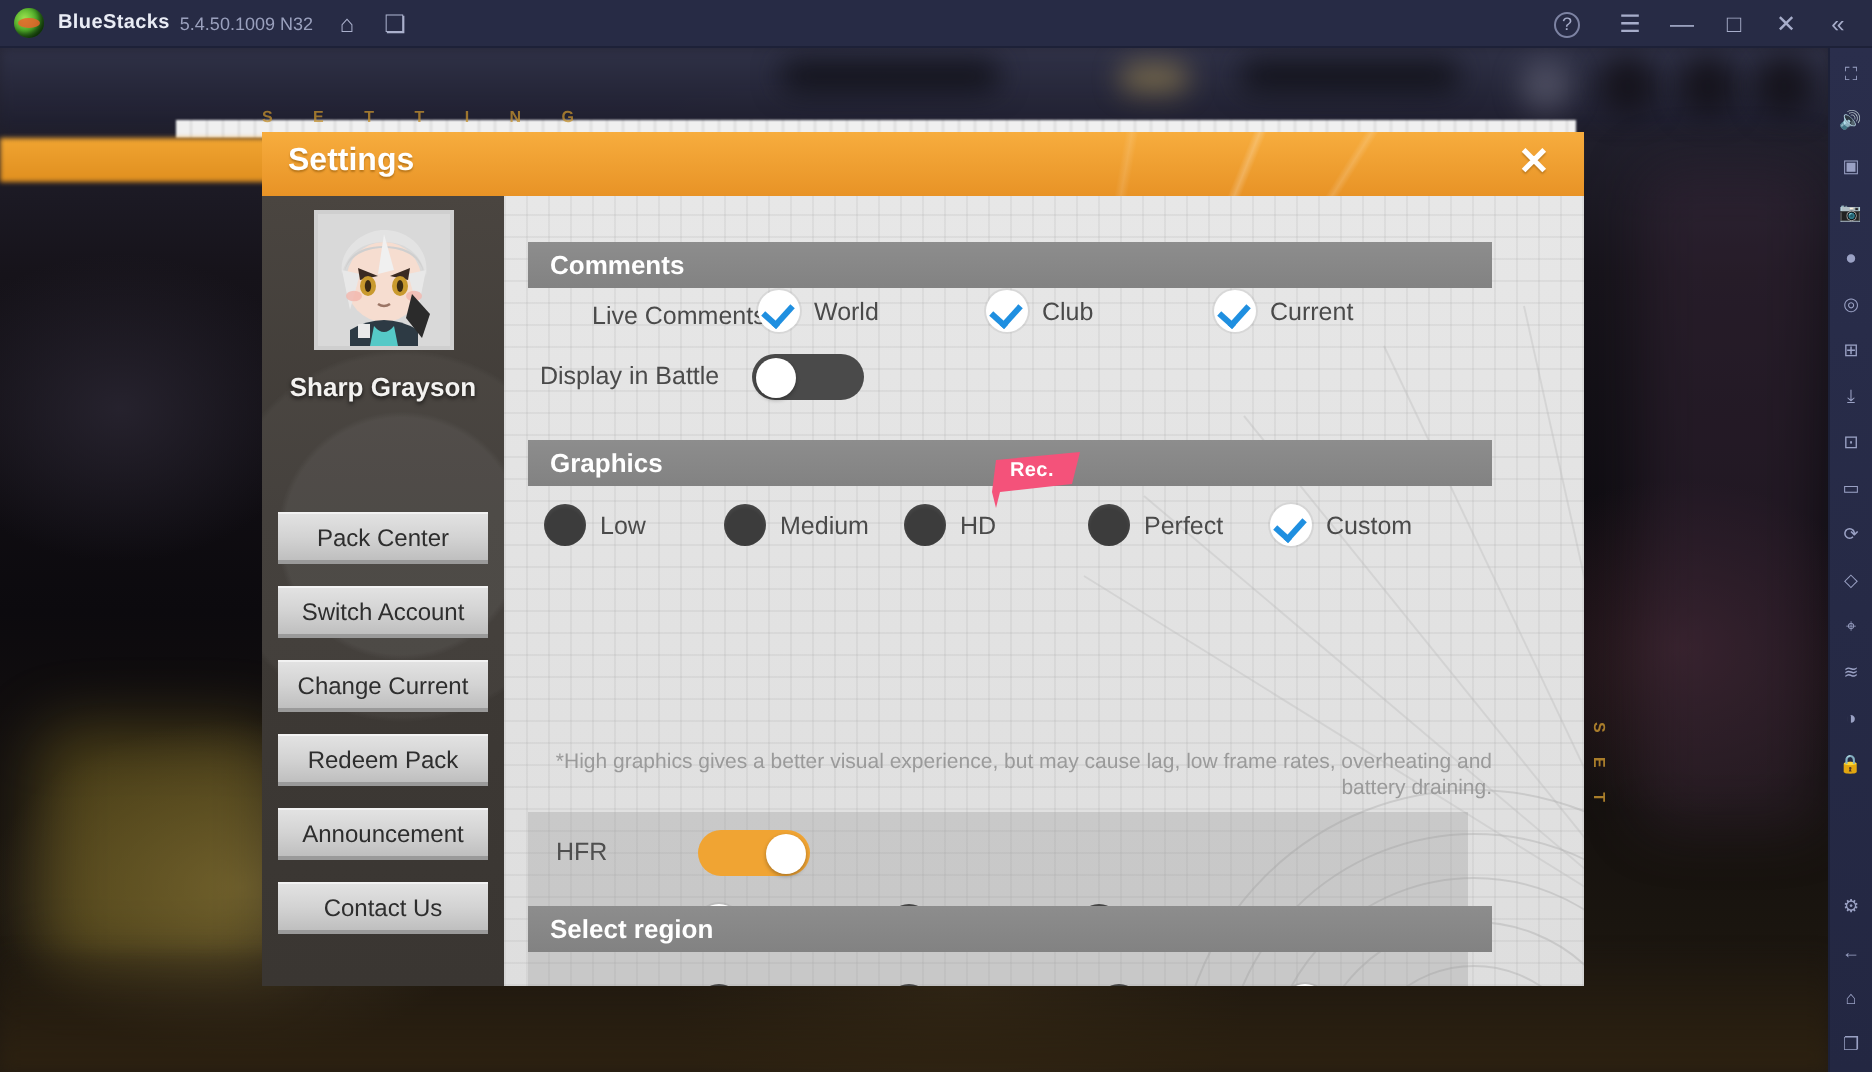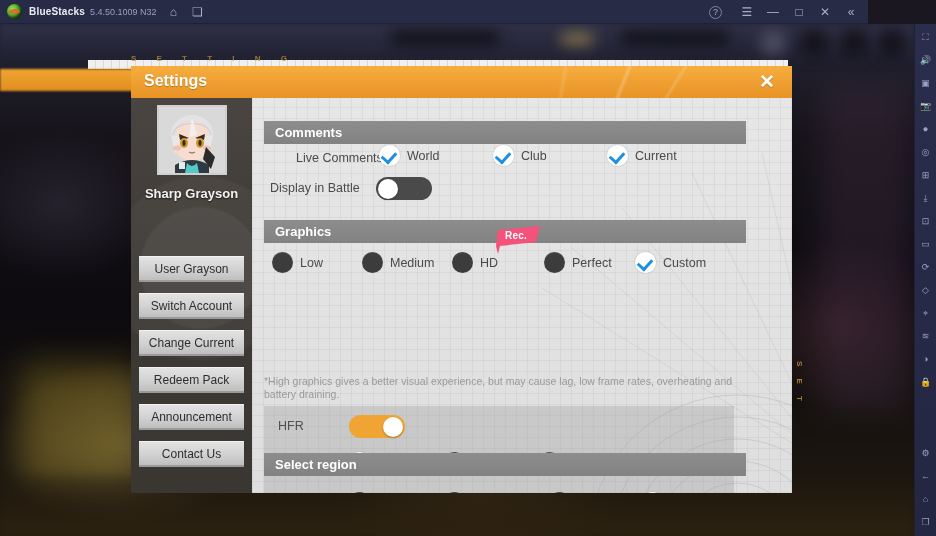--- a/index.html
+++ b/index.html
@@ -5,21 +5,21 @@
   * { margin:0; padding:0; box-sizing:border-box; }
   html,body{ width:936px; height:536px; overflow:hidden; }
   body{
     font-family:"Liberation Sans", sans-serif;
     background:#1b1720;
     position:relative;
   }
 
   
   #titlebar{
-    position:absolute; left:0; top:0; width:868px; height:24px;
+    position:absolute; left:0; top:0; width:936px; height:24px;
     background:#272b45; display:flex; align-items:center;
     border-bottom:1px solid #1d2138;
   }
   #bs-logo{
     width:15px;height:15px;margin-left:7px;border-radius:50%;
     background:radial-gradient(circle at 35% 35%, #9de24f 0%, #4fae2a 45%, #1d5f10 75%);
     box-shadow:inset -2px -2px 3px rgba(0,0,0,.5);
     position:relative;
   }
   #bs-logo:after{
@@ -201,21 +201,21 @@
     background:#4a4a4a; cursor:pointer;
   }
   .toggle.on{ background:#f0a433; }
   .toggle .knob{
     position:absolute; top:1.5px; left:2px; width:20px; height:20px;
     border-radius:50%; background:#fff; box-shadow:0 1px 2px rgba(0,0,0,.3);
   }
   .toggle.on .knob{ left:34px; }
 
   #gfx-note{
-    position:absolute; left:12px; top:277px; width:482px; text-align:left;
+    position:absolute; left:12px; top:277px; width:482px; text-align:right;
     color:#9a9a9a; font-size:10.5px; line-height:13px;
   }
 
   
   #gfx-detail{
     position:absolute; left:12px; top:308px; width:470px; height:122px;
     background:rgba(150,150,150,.30);
   }
   #gfx-detail .row-label{ color:#4f4f4f; }
 
@@ -322,21 +322,21 @@
           <path d="M30 45 Q33 47 36 45" stroke="#9b7565" stroke-width="1.3" fill="none"></path>
           <path d="M16 58 Q33 48 50 58 L50 66 L16 66 Z" fill="#2d3a44"></path>
           <path d="M28 56 Q33 62 38 56 L40 66 L26 66 Z" fill="#55c9c7"></path>
           <rect x="20" y="55" width="6" height="7" fill="#e9e9e9"></rect>
           <path d="M47 40 L56 50 L52 62 L44 52 Z" fill="#2b2b2b"></path>
         </svg>
       </div>
       <div id="avatar-name">Sharp Grayson</div>
 
       <div id="left-buttons">
-        <div class="lbtn">User Grayson</div>
+        <div class="lbtn">Pack Center</div>
         <div class="lbtn">Switch Account</div>
         <div class="lbtn">Change Current</div>
         <div class="lbtn">Redeem Pack</div>
         <div class="lbtn">Announcement</div>
         <div class="lbtn">Contact Us</div>
       </div>
     </div>
 
     <div id="dlg-right">
 

